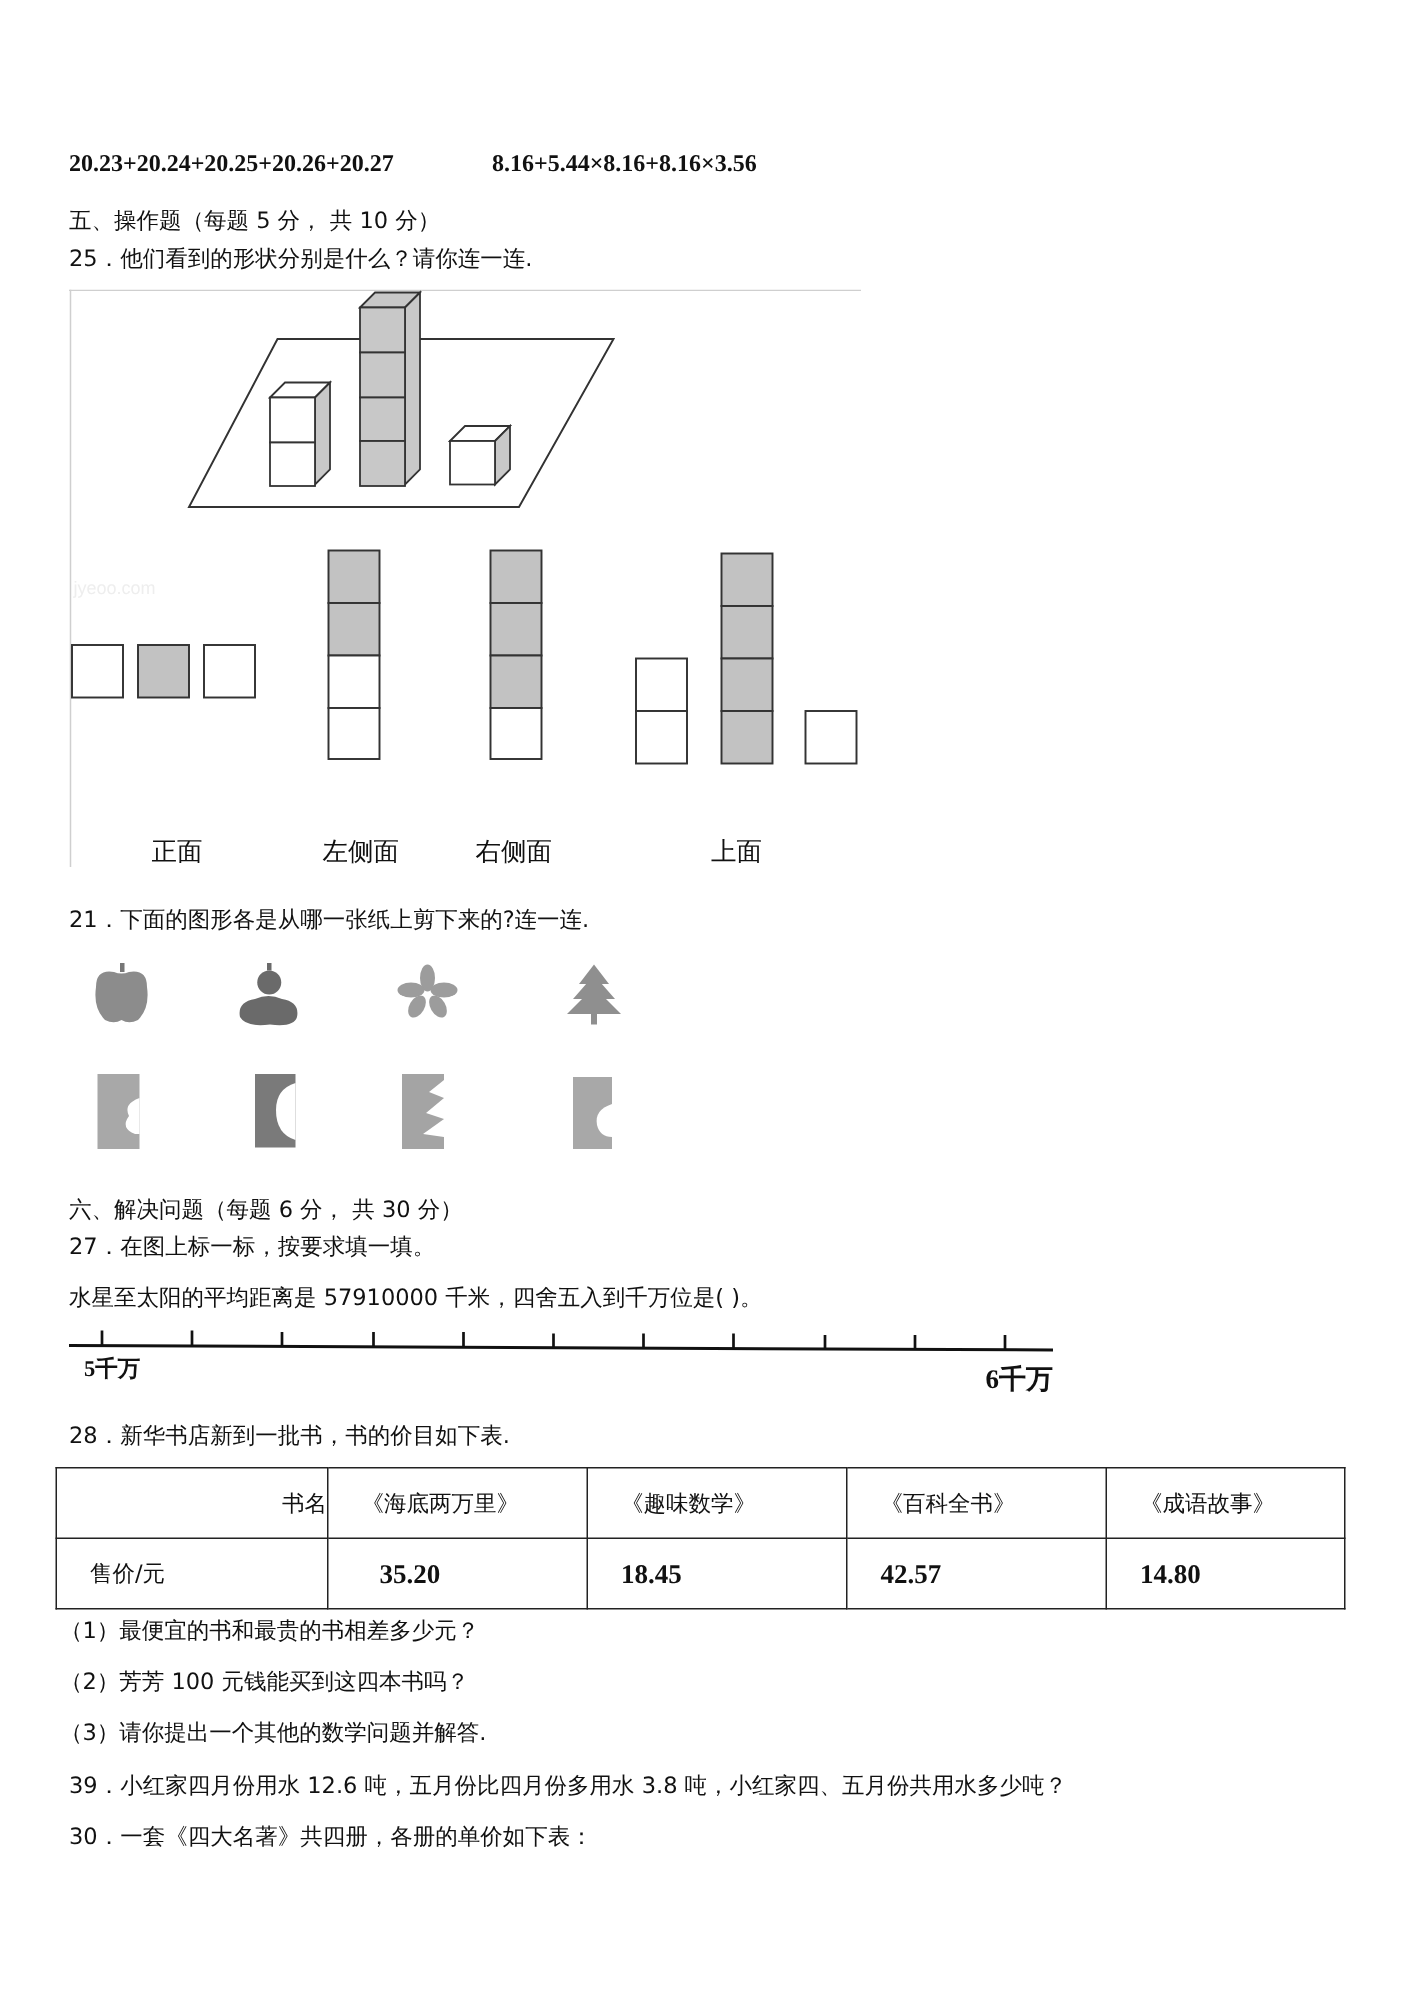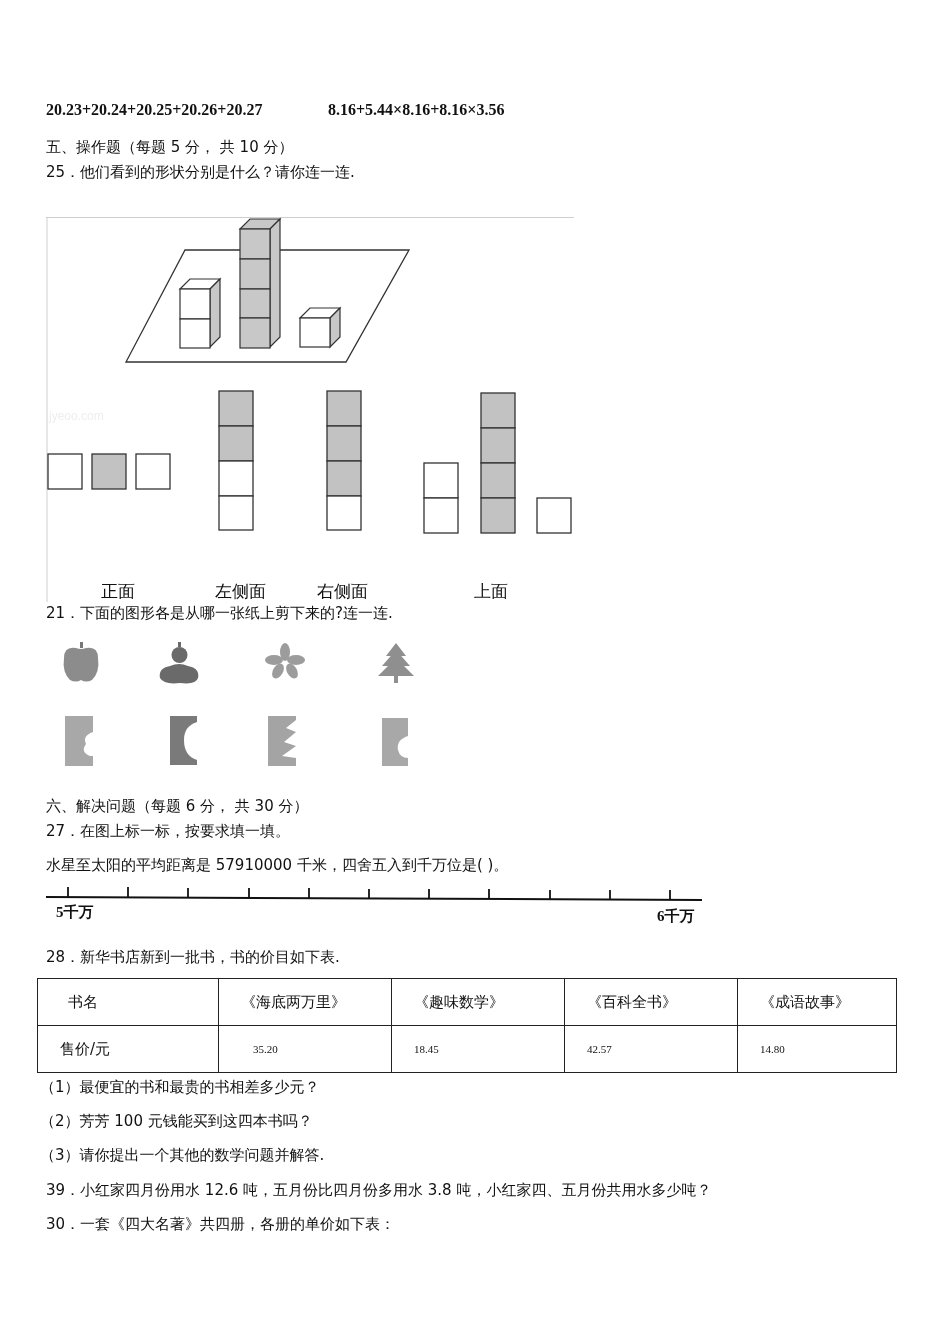--- a/index.html
+++ b/index.html
@@ -6,34 +6,34 @@
   body { width: 950px; height: 1344px; position: relative; overflow: hidden;
          font-family: "DejaVu Sans", "Liberation Sans", sans-serif; color: #111; }
   .abs { position: absolute; }
   .txt { font-size: 15px; white-space: nowrap; line-height: 18px; }
   .serif { font-family: "Liberation Serif", "DejaVu Serif", serif; }
   .bold { font-weight: bold; }
   .expr { font-size: 16px; font-weight: bold; font-family: "Liberation Serif", "DejaVu Serif", serif; }
   .fig-label { font-size: 17px; }
   table.books { border-collapse: collapse; position: absolute; left: 37px; top: 978px; width: 860px; }
   table.books td { border: 1.5px solid #222; height: 46px; font-size: 15px; padding: 0 0 0 22px; vertical-align: middle; }
-  table.books td.price { font-family: "Liberation Serif", serif; font-weight: normal; font-size: 11px; padding-left: 34px; }
+  table.books td.price { font-family: "Liberation Serif", serif; font-weight: bold; font-size: 18px; padding-left: 34px; }
   table.books td.first { padding-left: 30px; }
   table.books tr.r2 td.first { padding-left: 22px; }
 </style>
 </head>
 <body>
 
 <div class="abs expr" style="left:46px; top:101px;">20.23+20.24+20.25+20.26+20.27</div>
 <div class="abs expr" style="left:328px; top:101px;">8.16+5.44×8.16+8.16×3.56</div>
 
 <div class="abs txt" style="left:46px; top:138px;">五、操作题（每题 5 分， 共 10 分）</div>
 <div class="abs txt" style="left:46px; top:163px;">25．他们看到的形状分别是什么？请你连一连.</div>
 
-<div class="abs" style="left:46px; top:193px; width:528px; height:385px;margin-top:24px;">
+<div class="abs" style="left:46px; top:193px; width:528px; height:385px;">
   <svg width="528" height="385" viewBox="0 0 528 385" xmlns="http://www.w3.org/2000/svg">
 
     <line x1="0" y1="0.5" x2="528" y2="0.5" stroke="#cfcfcf" stroke-width="1"></line>
     <line x1="1" y1="0" x2="1" y2="385" stroke="#cfcfcf" stroke-width="1"></line>
 
     <polygon points="139,33 363,33 300,145 80,145" fill="none" stroke="#333" stroke-width="1.3"></polygon>
 
     <g stroke="#333" stroke-width="1.2">
       <polygon points="134,72 144,62 174,62 164,72" fill="#fff"></polygon>
       <polygon points="164,72 174,62 174,120 164,130" fill="#c8c8c8"></polygon>
@@ -154,28 +154,28 @@
       <line x1="263" y1="3" x2="263" y2="13"></line>
       <line x1="323" y1="4" x2="323" y2="13"></line>
       <line x1="383" y1="4" x2="383" y2="13"></line>
       <line x1="443" y1="4" x2="443" y2="14"></line>
       <line x1="504" y1="5" x2="504" y2="14"></line>
       <line x1="564" y1="5" x2="564" y2="14"></line>
       <line x1="624" y1="5" x2="624" y2="15"></line>
     </g>
   </svg>
   <div class="abs bold serif" style="left:10px; top:18px; font-size:15px;">5千万</div>
-  <div class="abs bold serif" style="left:611px; top:22px; font-size:15px;">6千万</div>
+  <div class="abs bold serif" style="left:611px; top:22px; font-size:18px;">6千万</div>
 </div>
 
 <div class="abs txt" style="left:46px; top:948px;">28．新华书店新到一批书，书的价目如下表.</div>
 <table class="books">
   <tbody>
       <tr class="r1">
-    <td class="first" style="width:150px;">书名</td>
+    <td class="first" style="width:150px;text-align:right;">书名</td>
     <td style="width:150px;">《海底两万里》</td>
     <td style="width:150px;">《趣味数学》</td>
     <td style="width:150px;">《百科全书》</td>
     <td>《成语故事》</td>
   </tr>
   <tr class="r2">
     <td class="first">售价/元</td>
     <td class="price">35.20</td>
     <td class="price" style="padding-left:22px;">18.45</td>
     <td class="price" style="padding-left:22px;">42.57</td>

